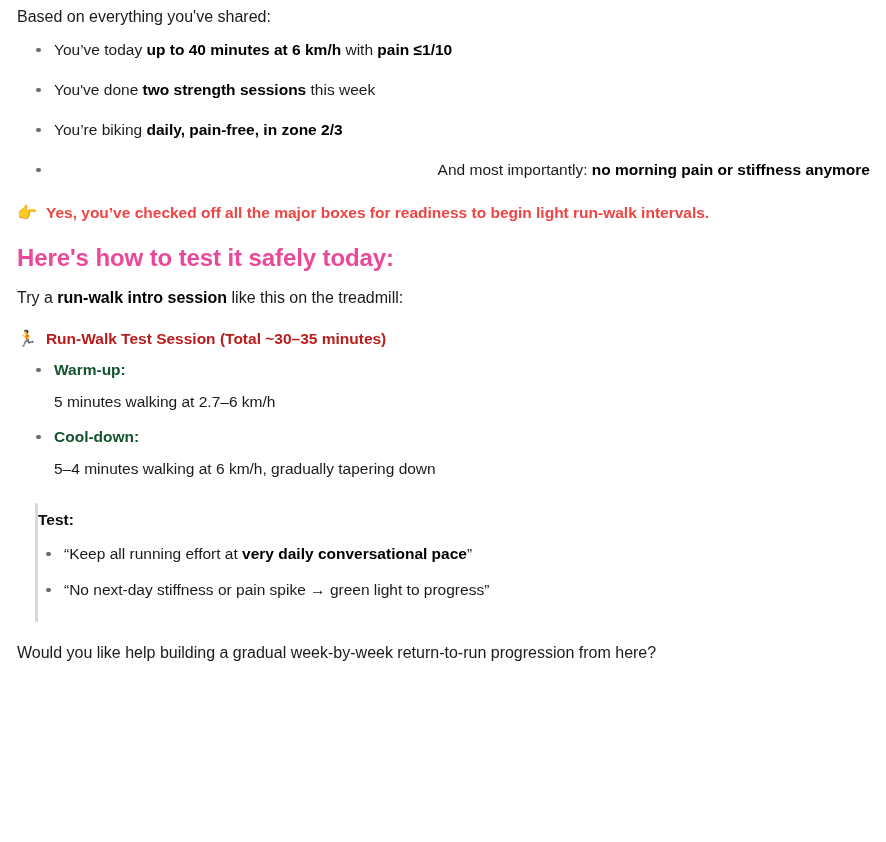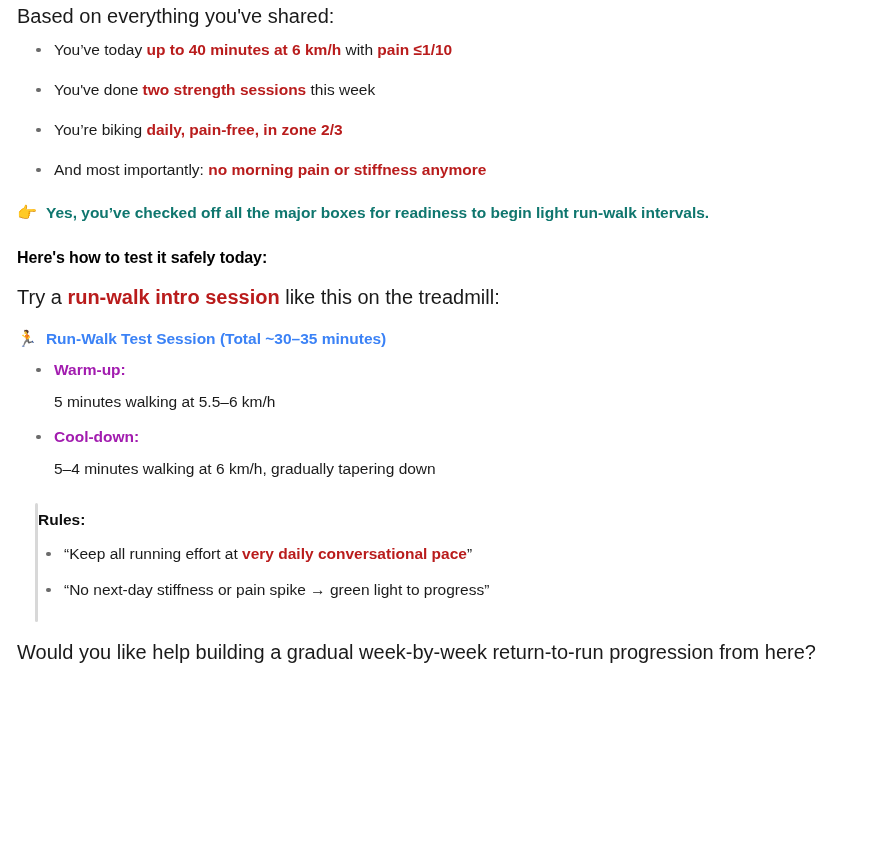--- a/index.html
+++ b/index.html
@@ -14,48 +14,48 @@
     font-family: "Liberation Sans", sans-serif;
     color: #1a1a1a;
     -webkit-font-smoothing: antialiased;
   }
   .page {
     padding: 6px 16px 0 17px;
     box-sizing: border-box;
   }
 
   p.para {
-    font-size: 20px;
+    font-size: 16px;
     line-height: 21px;
     margin: 0 0 12px 0;
     color: #1a1a1a;
   }
 
   h2.section-heading {
-    font-size: 16px;
+    font-size: 24px;
     font-weight: 700;
     line-height: 26px;
     margin: 22px 0 16px 0;
-    color: #000000;
+    color: #ec4899;
     letter-spacing: -0.1px;
   }
 
   ul.bullets {
     list-style: none;
     margin: 0 0 10px 0;
     padding: 0;
   }
   ul.bullets > li {
     position: relative;
     padding-left: 37px;
     margin-bottom: 19px;
     font-size: 15.5px;
     line-height: 21px;
   }
-  ul.bullets > li:last-child { margin-bottom: 0; }
+  ul.bullets > li:last-child { margin-bottom: 0; text-align: right; }
   ul.bullets > li::before {
     content: "";
     position: absolute;
     left: 19px;
     top: 8.5px;
     width: 4.5px;
     height: 4.5px;
     border-radius: 50%;
     background: #6b6b6b;
   }
@@ -78,50 +78,50 @@
     left: 19px;
     top: 8.5px;
     width: 4.5px;
     height: 4.5px;
     border-radius: 50%;
     background: #6b6b6b;
   }
   .plan-title {
     font-weight: 700;
     display: block;
-    color: #a21caf;
+    color: #14532d;
   }
   .plan-detail {
     display: block;
     margin-top: 11px;
   }
 
   .emoji-line {
     font-size: 15.5px;
     line-height: 21px;
     margin: 0 0 12px 0;
     display: flex;
     align-items: flex-start;
     gap: 9px;
   }
   .emoji {
     font-family: "DejaVu Sans", sans-serif;
     font-size: 16px;
     line-height: 21px;
     flex: none;
   }
-  .callout-text { font-weight: 700; color: #0f766e; }
+  .callout-text { font-weight: 700; color: #ef4444; }
 
   .session-head {
     margin: 20px 0 10px 0;
   }
   .session-head .title {
     font-weight: 700;
     font-size: 15.5px;
-    color: #3b82f6;
+    color: #b91c1c;
   }
 
   blockquote.rules {
     margin: 24px 0 20px 0;
     padding: 6px 0 6px 21px;
     position: relative;
     border: 0;
   }
   blockquote.rules::before {
     content: "";
@@ -157,21 +157,21 @@
     content: "";
     position: absolute;
     left: 8px;
     top: 8.5px;
     width: 4.5px;
     height: 4.5px;
     border-radius: 50%;
     background: #6b6b6b;
   }
 
-  strong { font-weight: 700; color: #b91c1c; }
+  strong { font-weight: 700; color: #000000; }
 
   .closing { margin-top: 22px; }
 </style>
 </head>
 <body>
 
 <div class="page">
 
   <p class="para">Based on everything you've shared:</p>
 
@@ -200,30 +200,30 @@
   <p class="para"><span>Try a </span><strong>run-walk intro session</strong><span> like this on the treadmill:</span></p>
 
   <div class="emoji-line session-head">
     <span class="emoji">🏃</span>
     <span class="title">Run-Walk Test Session (Total ~30–35 minutes)</span>
   </div>
 
   <ul class="plan">
     <li>
       <span class="plan-title">Warm-up:</span>
-      <span class="plan-detail">5 minutes walking at 5.5–6 km/h</span>
+      <span class="plan-detail">5 minutes walking at 2.7–6 km/h</span>
     </li>
     <li>
       <span class="plan-title">Cool-down:</span>
       <span class="plan-detail">5–4 minutes walking at 6 km/h, gradually tapering down</span>
     </li>
   </ul>
 
   <blockquote class="rules">
-    <div class="rules-label">Rules:</div>
+    <div class="rules-label">Test:</div>
     <ul class="rules-list">
       <li><span>“Keep all running effort at </span><strong>very daily conversational pace</strong><span>”</span></li>
       <li><span>“No next-day stiffness or pain spike → green light to progress”</span></li>
     </ul>
   </blockquote>
 
   <p class="para closing">Would you like help building a gradual week-by-week return-to-run progression from here?</p>
 
 </div>
 

